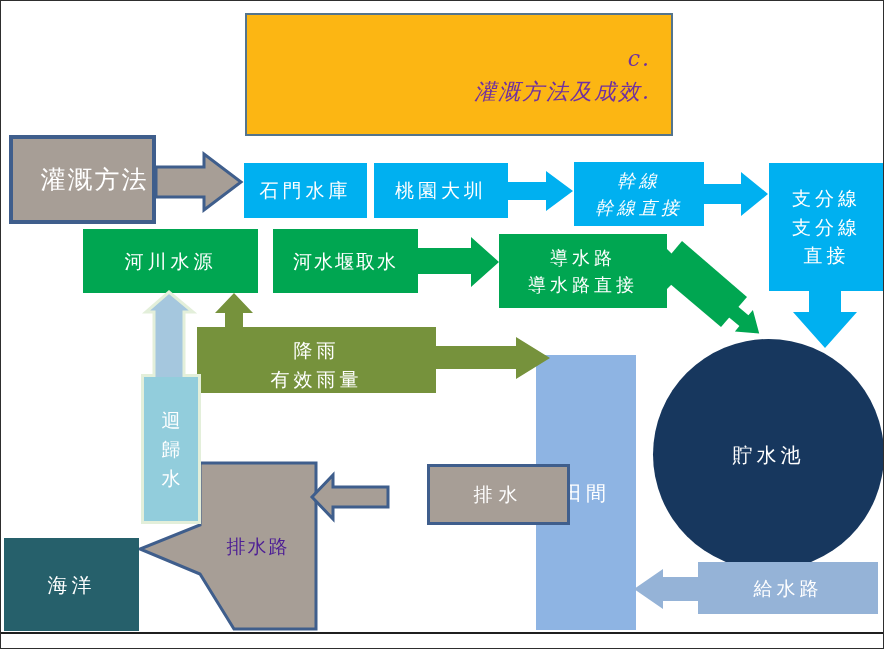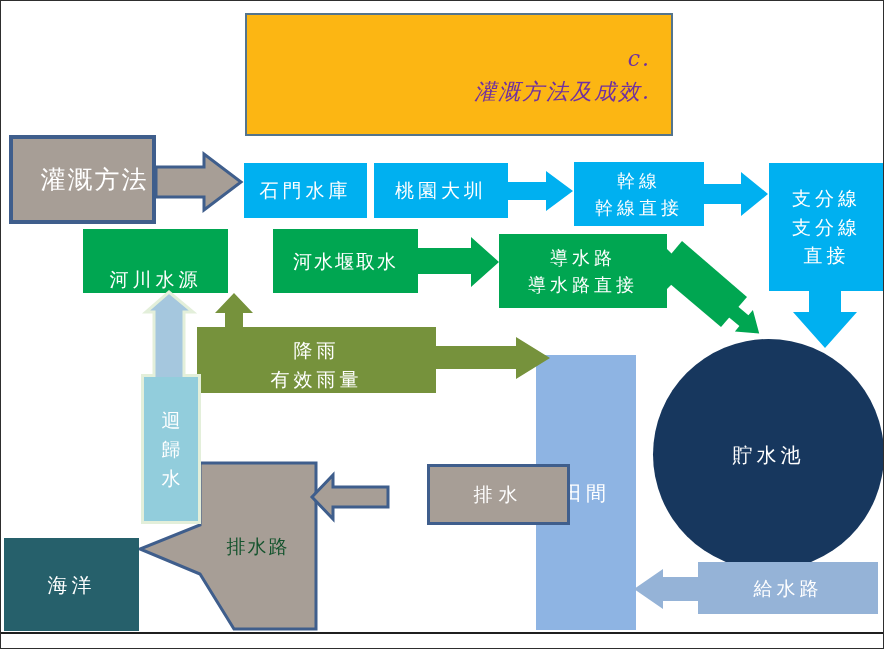--- a/index.html
+++ b/index.html
@@ -17,25 +17,25 @@
     background:var(--orange);border:2px solid var(--orange-border);
     align-items:flex-end;justify-content:center;padding-right:20px;
     color:var(--purple);font-style:italic;font-size:22px;letter-spacing:2px;}
 
   .method{left:8px;top:134px;width:147px;height:89px;
     background:var(--gray);border:4px solid var(--gray-border);font-size:25px;letter-spacing:2px;padding-left:24px;}
 
   .cyanbox{background:var(--cyan);font-size:19px;}
   .reservoir{left:243px;top:162px;width:123px;height:55px;}
   .canal{left:373px;top:162px;width:134px;height:55px;}
-  .trunk{left:573px;top:161px;width:130px;height:64px;font-size:18px;}
+  .trunk{left:573px;top:161px;width:130px;height:64px;font-size:18px;font-style:italic;}
   .branch{left:768px;top:162px;width:115px;height:128px;}
 
   .greenbox{background:var(--green);font-size:19px;}
-  .river{left:82px;top:228px;width:145px;height:64px;justify-content:flex-end;}
+  .river{left:82px;top:228px;width:175px;height:64px;}
   .weir{left:272px;top:228px;width:145px;height:64px;letter-spacing:2px;}
   .conduit{left:498px;top:233px;width:168px;height:74px;font-size:18px;}
 
   .rain{left:196px;top:326px;width:239px;height:66px;background:var(--olive);font-size:19px;justify-content:flex-end;}
 
   .pond{left:652px;top:338px;width:231px;height:231px;border-radius:50%;
     background:var(--navy);font-size:20px;}
 
   .field{left:535px;top:354px;width:100px;height:275px;background:var(--field-blue);font-size:20px;}
 
@@ -45,21 +45,21 @@
     background:var(--gray);border:3px solid var(--gray-border);font-size:19px;letter-spacing:6px;margin-left:39px;}
 
   .ocean{left:3px;top:537px;width:135px;height:93px;background:var(--ocean-teal);font-size:20px;}
 
   .returnbox{left:140px;top:373px;width:60px;height:150px;
     background:var(--return-fill);border:3px solid var(--return-border);
     font-size:19px;letter-spacing:0;line-height:1.0;}
   .returnbox .ch{margin:5px 0;}
 
   .dclabel{left:199px;top:524px;width:116px;height:44px;position:absolute;
-    display:flex;align-items:center;justify-content:center;color:#14532d;font-size:19px;letter-spacing:2px;}
+    display:flex;align-items:center;justify-content:center;color:#4c1d95;font-size:19px;letter-spacing:2px;}
 
   svg.layer{position:absolute;left:0;top:0;pointer-events:none;}
 
   .f-cyan{fill:var(--cyan);}
   .f-green{fill:var(--green);}
   .f-olive{fill:var(--olive);}
   .f-gray{fill:var(--gray);stroke:var(--gray-border);stroke-width:3;}
   .f-grayshape{fill:var(--gray);stroke:var(--gray-border);stroke-width:3;}
   .f-supply{fill:var(--supply-blue);}
   .f-return{fill:var(--return-arrow);stroke:var(--return-border);stroke-width:3;}

